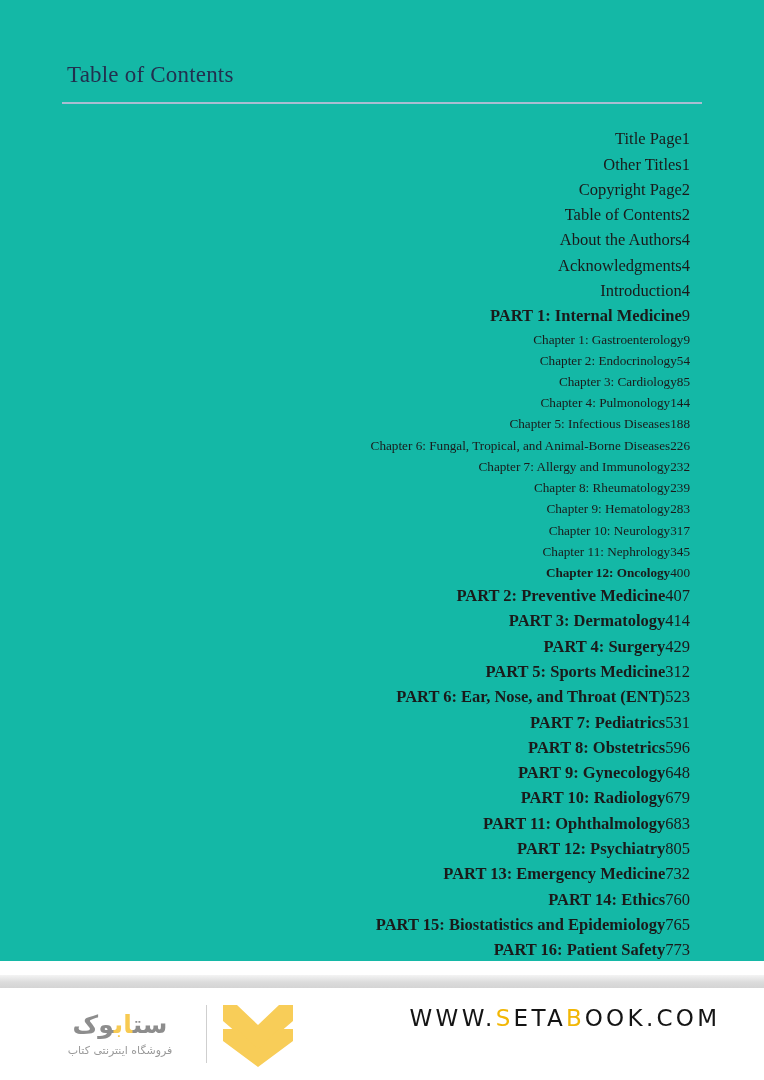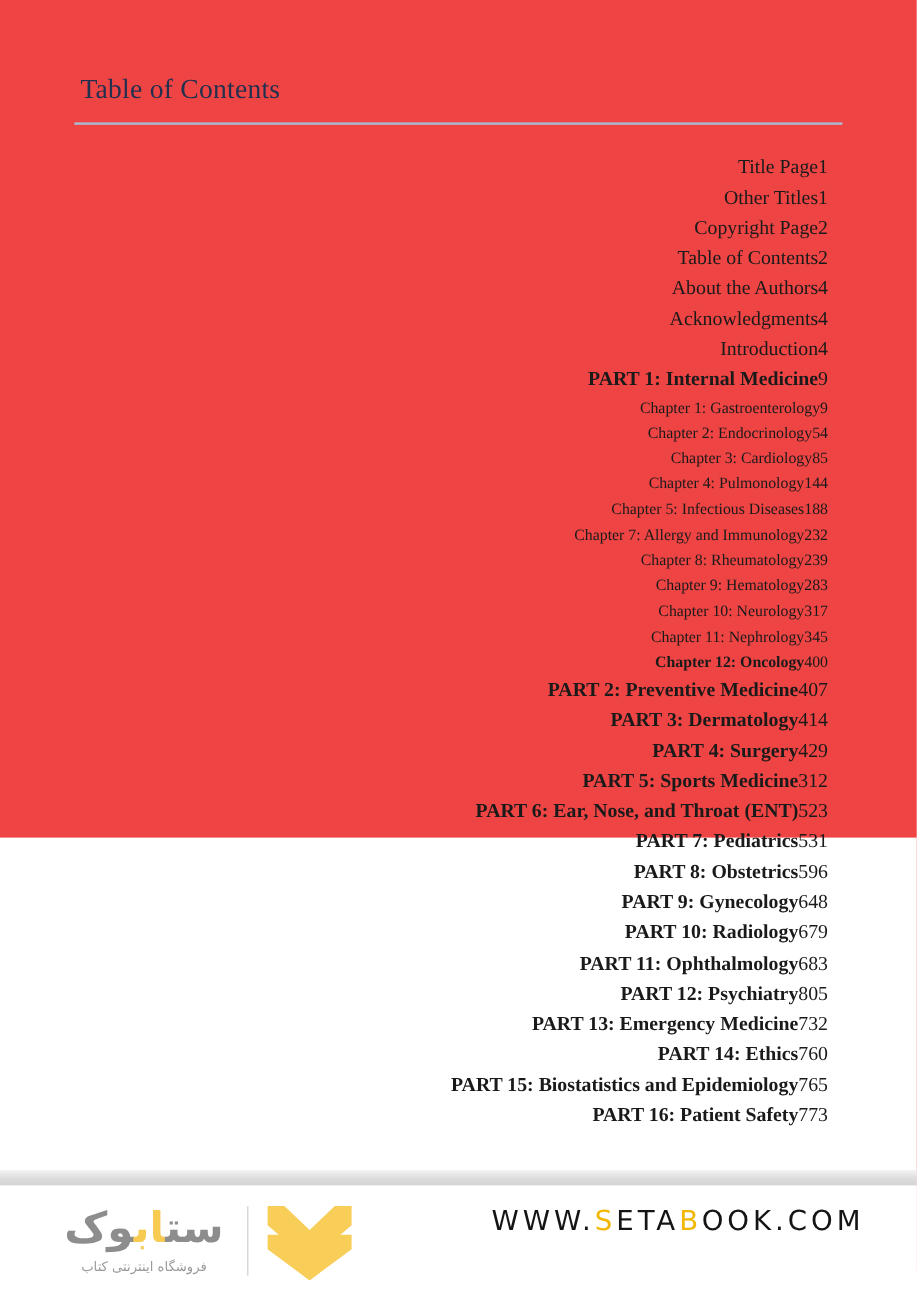--- a/index.html
+++ b/index.html
@@ -15,22 +15,22 @@
     font-family: "Liberation Serif", "DejaVu Serif", serif;
     overflow: hidden;
     position: relative;
   }
 
   
   .page {
     position: absolute;
     left: 0; top: 0;
     width: 764px;
-    height: 698px;
-    background: #ef4444;
+    height: 961px;
+    background: #14b8a6;
     padding: 0;
   }
 
   .page-inner {
     position: absolute;
     left: 62px;
     top: 62px;
     width: 640px;
   }
 
@@ -119,21 +119,21 @@
   }
 
   .wordmark-block {
     width: 152px;
     display: flex;
     flex-direction: column;
     align-items: center;
   }
   .wordmark {
     font-family: "DejaVu Sans", sans-serif;
-    font-size: 35px;
+    font-size: 25px;
     font-weight: 700;
     color: #8d8d8d;
     line-height: 1;
     direction: rtl;
     letter-spacing: -1px;
     white-space: nowrap;
   }
   .wordmark .gold { color: #f7ca52; }
   .wordmark-sub {
     margin-top: 7px;
@@ -240,20 +240,24 @@
         </li>
         <li class="toc-row lvl-chapter">
           <span class="lbl">Chapter 4: Pulmonology</span>
           <span class="pg">144</span>
         </li>
         <li class="toc-row lvl-chapter">
           <span class="lbl">Chapter 5: Infectious Diseases</span>
           <span class="pg">188</span>
         </li>
         <li class="toc-row lvl-chapter">
+          <span class="lbl">Chapter 6: Fungal, Tropical, and Animal-Borne Diseases</span>
+          <span class="pg">226</span>
+        </li>
+        <li class="toc-row lvl-chapter">
           <span class="lbl">Chapter 7: Allergy and Immunology</span>
           <span class="pg">232</span>
         </li>
         <li class="toc-row lvl-chapter">
           <span class="lbl">Chapter 8: Rheumatology</span>
           <span class="pg">239</span>
         </li>
         <li class="toc-row lvl-chapter">
           <span class="lbl">Chapter 9: Hematology</span>
           <span class="pg">283</span>

